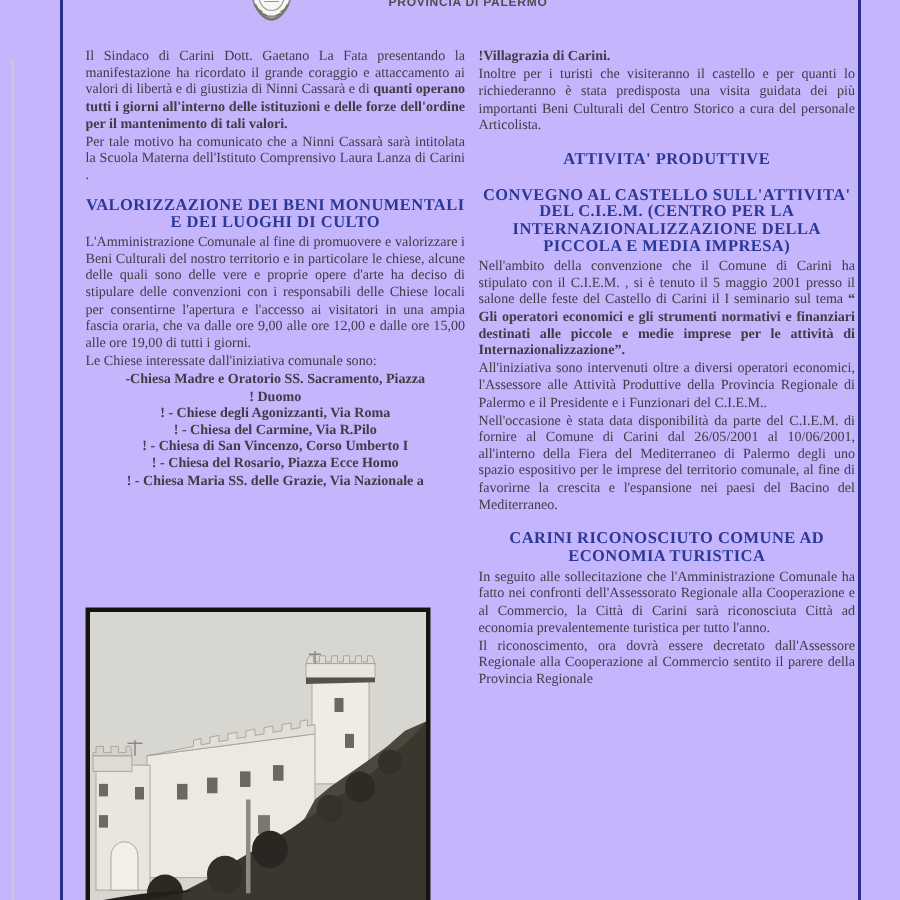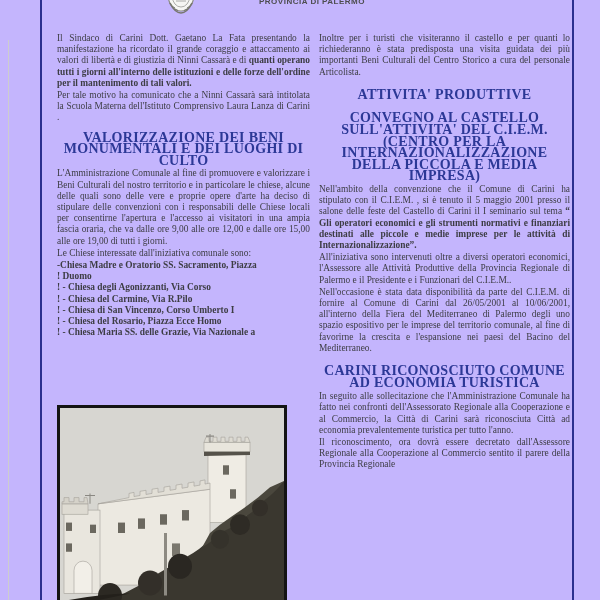--- a/index.html
+++ b/index.html
@@ -18,24 +18,24 @@
     font-size:8px; letter-spacing:0.5px; color:#4d4d4f; white-space:nowrap;
   }
 
   .col { position:absolute; top:33px; text-align:justify; font-size:9.4px; line-height:11.2px; color:#3d3d44; }
   .col-left  { left:57px;  width:253px; }
   .col-right { left:319px; width:251px; }
   .col p { margin:0 0 1px 0; }
   .bold { font-weight:bold; }
   .heading {
     margin:8px 0 2px 0; text-align:center; color:#2c3896;
-    font-weight:bold; font-size:14px; line-height:11.6px; letter-spacing:0.3px;
+    font-weight:bold; font-size:11px; line-height:11.6px; letter-spacing:0.3px;
   }
   .heading.spaced { margin:11px 0 12px 0; }
-  .church-list div { font-weight:bold; text-align:left; }
+  .church-list div { font-weight:bold; text-align:center; }
 
   .photo {
     position:absolute; left:57px; top:405px; width:224px; height:200px;
     border:3px solid #141414; background:#d6d6d2;
   }
   .photo svg { display:block; width:100%; height:100%; }
 </style>
 </head>
 <body>
 
@@ -58,29 +58,30 @@
 
   <div class="col col-left">
     <p><span>Il Sindaco di Carini Dott. Gaetano La Fata presentando la manifestazione ha ricordato il grande coraggio e attaccamento ai valori di libertà e di giustizia di Ninni Cassarà e di </span><span class="bold">quanti operano tutti i giorni all'interno delle istituzioni e delle forze dell'ordine per il mantenimento di tali valori.</span></p>
     <p>Per tale motivo ha comunicato che a Ninni Cassarà sarà intitolata la Scuola Materna dell'Istituto Comprensivo Laura Lanza di Carini .</p>
     <div class="heading">VALORIZZAZIONE DEI BENI MONUMENTALI E DEI LUOGHI DI CULTO</div>
     <p>L'Amministrazione Comunale al fine di promuovere e valorizzare i Beni Culturali del nostro territorio e in particolare le chiese, alcune delle quali sono delle vere e proprie opere d'arte ha deciso di  stipulare delle convenzioni con i responsabili delle Chiese locali  per consentirne l'apertura e l'accesso ai visitatori in una ampia fascia oraria, che va dalle ore 9,00 alle ore 12,00 e dalle ore 15,00 alle ore 19,00 di tutti i giorni.</p>
     <p>Le Chiese interessate dall'iniziativa comunale sono:</p>
     <div class="church-list">
         <div>-Chiesa Madre e Oratorio SS. Sacramento, Piazza</div>
         <div>!  Duomo</div>
-        <div>! - Chiesa degli Agonizzanti, Via Corso</div>
+        <div>! - Chiese degli Agonizzanti, Via Roma</div>
         <div>! - Chiesa del Carmine, Via R.Pilo</div>
         <div>! - Chiesa di San Vincenzo, Corso Umberto I</div>
         <div>! - Chiesa del Rosario, Piazza Ecce Homo</div>
         <div>! - Chiesa Maria SS. delle Grazie, Via Nazionale a</div>
       </div>
   </div>
 
   <div class="col col-right">
+    <p class="bold">!Villagrazia di Carini.</p>
     <p>Inoltre per i turisti che visiteranno il castello e per quanti lo richiederanno è stata predisposta una visita guidata dei più importanti Beni Culturali del Centro Storico a cura del personale Articolista.</p>
     <div class="heading spaced">ATTIVITA' PRODUTTIVE</div>
     <div class="heading">CONVEGNO AL CASTELLO SULL'ATTIVITA' DEL C.I.E.M. (CENTRO PER LA INTERNAZIONALIZZAZIONE DELLA PICCOLA E MEDIA IMPRESA)</div>
     <p><span>Nell'ambito della convenzione che il Comune di Carini ha stipulato con il C.I.E.M. , si è tenuto il 5 maggio 2001  presso il salone delle feste del Castello di Carini il I seminario sul tema </span><span class="bold">“ Gli operatori economici e gli strumenti normativi e finanziari destinati alle piccole e medie imprese per le attività di Internazionalizzazione”.</span></p>
     <p>All'iniziativa sono intervenuti oltre a diversi operatori economici, l'Assessore alle Attività Produttive della Provincia Regionale di Palermo e il Presidente e i Funzionari del C.I.E.M..</p>
     <p>Nell'occasione è stata data disponibilità da parte del C.I.E.M. di fornire al Comune di Carini    dal 26/05/2001 al 10/06/2001, all'interno della Fiera del Mediterraneo di Palermo degli uno spazio espositivo per le imprese del territorio comunale, al fine di favorirne la crescita e l'espansione nei paesi del Bacino del Mediterraneo.</p>
     <div class="heading spaced" style="margin-bottom:3px;">CARINI RICONOSCIUTO COMUNE AD ECONOMIA TURISTICA</div>
     <p>In seguito alle sollecitazione che l'Amministrazione Comunale ha fatto nei confronti dell'Assessorato Regionale alla Cooperazione e al Commercio, la Città di Carini sarà riconosciuta Città ad economia prevalentemente turistica per tutto l'anno.</p>
     <p>Il riconoscimento, ora dovrà essere decretato dall'Assessore Regionale alla Cooperazione al Commercio sentito il parere della Provincia Regionale</p>
   </div>

